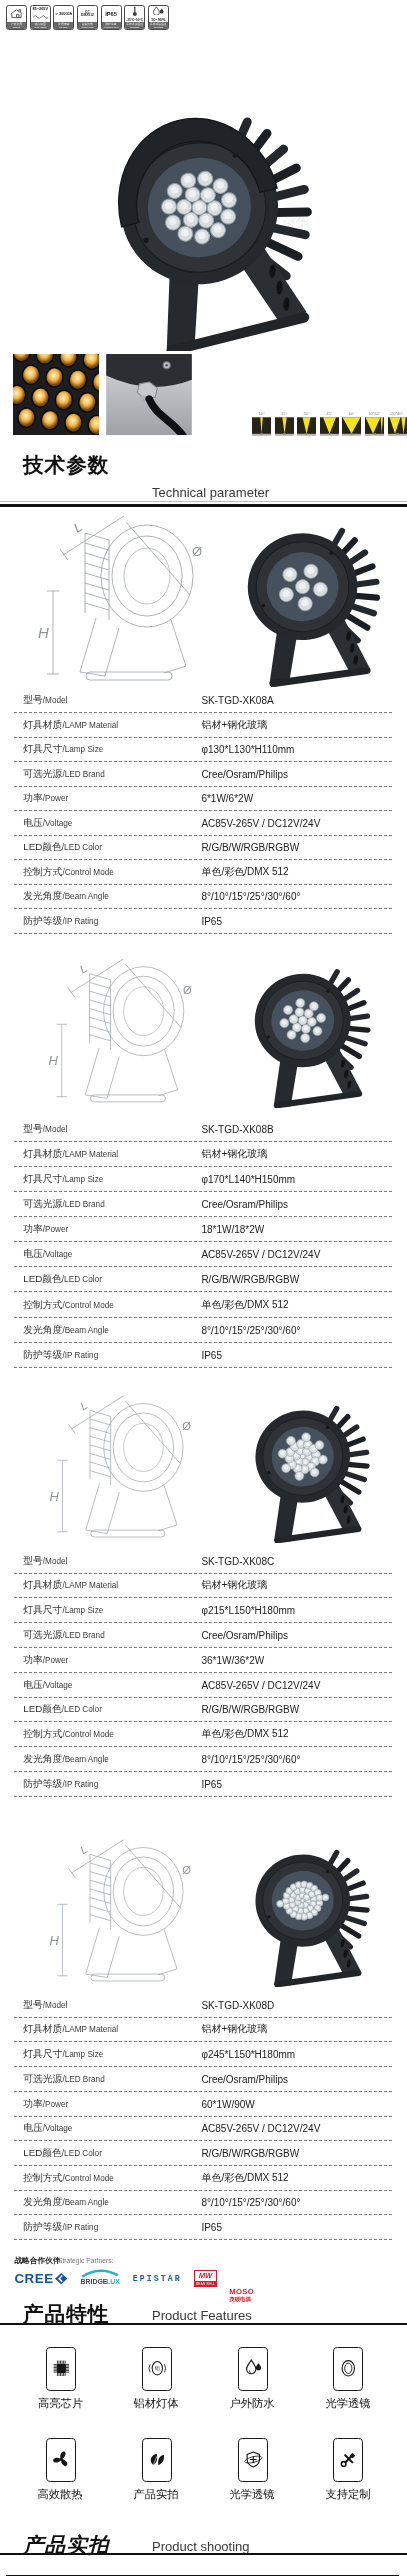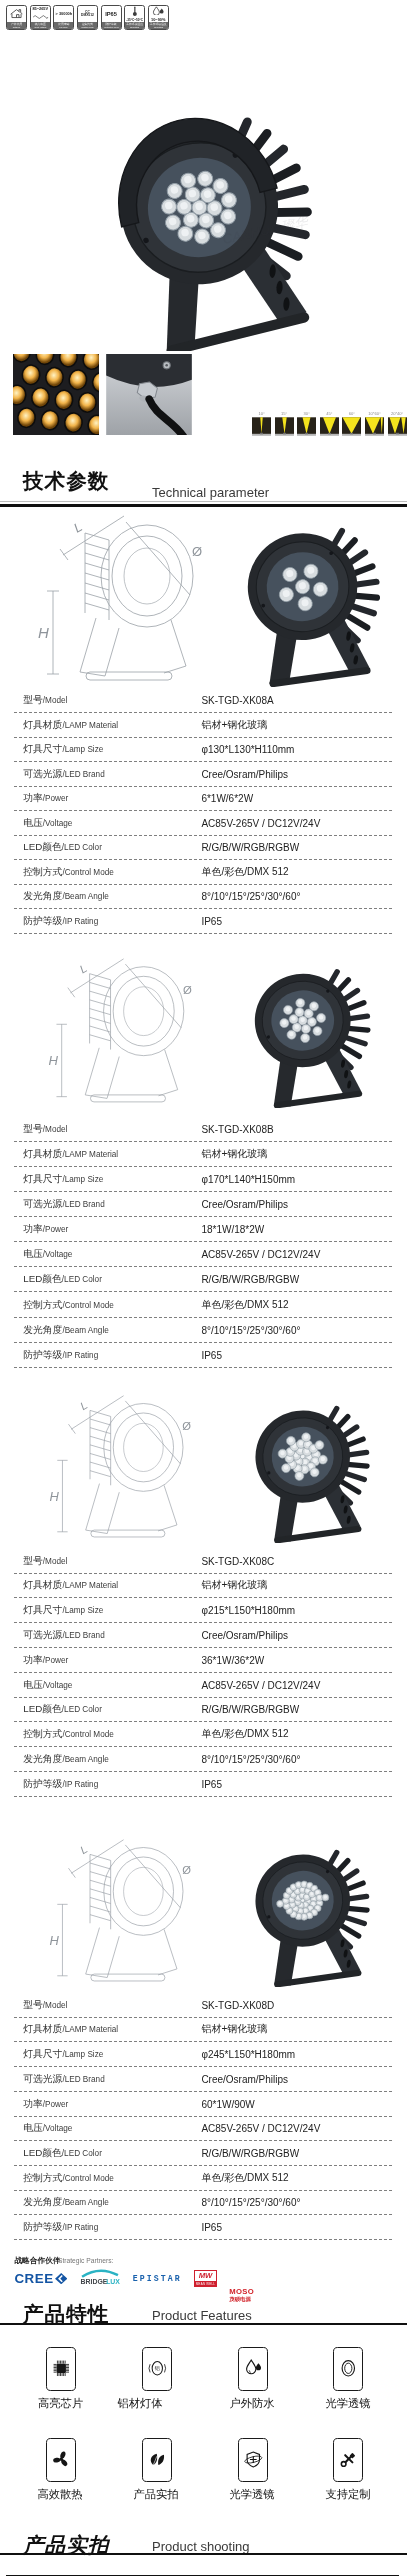--- a/index.html
+++ b/index.html
@@ -313,21 +313,21 @@
         <span><svg viewBox="0 0 38 40" width="19" height="20.6">
             <rect x="0" y="0" width="38" height="34" fill="#282319"></rect>
             <polygon points="14,33 3,0 25,0" fill="#f4e31d"></polygon>
             <polygon points="31,33 26.5,0 35.5,0" fill="#f4e31d"></polygon>
             <rect x="0" y="33" width="38" height="4" fill="#b5b5b5"></rect>
             <rect x="16" y="31" width="6" height="3" fill="#6e6e6e"></rect>
           </svg></span>
       </div>
     </div>
 
-  <div class="sec-zh" style="top:467px;">技术参数</div>
+  <div class="sec-zh" style="top:451px;">技术参数</div>
   <div class="sec-en" style="top:485px;">Technical parameter</div>
   <div class="rule-thin" style="top:501px;"></div>
   <div class="rule-thick" style="top:504px;"></div>
 
   <div id="products">
       <div class="abs" style="left: 18px; top: 507px; width: 206px; height: 180px;"><svg width="206" height="180" viewBox="0 0 400 360" preserveAspectRatio="xMidYMid meet">
           <g fill="none" stroke="#9ba1a7" stroke-width="1.6">
             <ellipse cx="252" cy="138" rx="92" ry="102"></ellipse>
             <ellipse cx="252" cy="138" rx="70" ry="80"></ellipse>
             <ellipse cx="252" cy="138" rx="46" ry="56" opacity=".8"></ellipse>
@@ -941,21 +941,21 @@
       </div>
       <div class="feat-label" style="left: 19.6px; top: 2396px;">高亮芯片</div>
       <div class="feat-box" style="left: 142px; top: 2347px;">
         <span><svg viewBox="0 0 40 40" width="20.6" height="20.6">
             <ellipse cx="20" cy="20" rx="10" ry="13" fill="none" stroke="#161616" stroke-width="2"></ellipse>
             <text x="20" y="24" text-anchor="middle" font-size="10" fill="#161616" font-family="Liberation Sans,sans-serif">铝</text>
             <path d="M6,12 A17,17 0 0 0 6,28" stroke="#161616" stroke-width="1.6" fill="none"></path>
             <path d="M34,12 A17,17 0 0 1 34,28" stroke="#161616" stroke-width="1.6" fill="none"></path>
           </svg></span>
       </div>
-      <div class="feat-label" style="left: 99px; top: 2396px; font-family: Liberation Serif, serif;">铝材灯体</div>
+      <div class="feat-label" style="left: 115px; top: 2396px; font-family: Liberation Serif, serif;">铝材灯体</div>
       <div class="feat-box" style="left: 238px; top: 2347px;">
         <span><svg viewBox="0 0 40 40" width="20.6" height="20.6">
             <path d="M16,4 C21,12 25,16 25,21.5 a9,9 0 1 1 -18,0 C7,16 11,12 16,4 Z" fill="none" stroke="#161616" stroke-width="2.2"></path>
             <path d="M12,24 a5,5 0 0 0 3,4" fill="none" stroke="#161616" stroke-width="1.6"></path>
             <path d="M30,10 C33,14 35,16 35,19 a5,5 0 1 1 -10,0 C25,16 27,14 30,10 Z" fill="#161616"></path>
           </svg></span>
       </div>
       <div class="feat-label" style="left: 211px; top: 2396px;">户外防水</div>
       <div class="feat-box" style="left: 333px; top: 2347px;">
         <span><svg viewBox="0 0 40 40" width="20.6" height="20.6">

